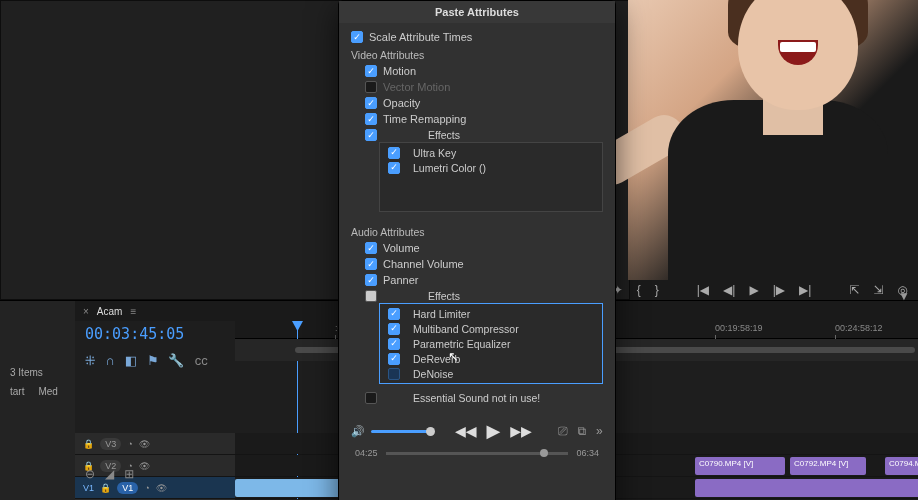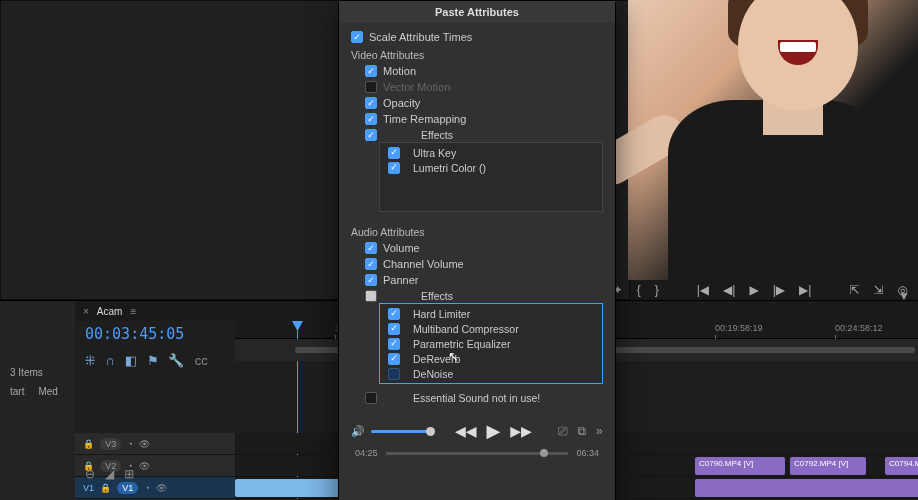--- a/index.html
+++ b/index.html
@@ -52,21 +52,21 @@
 .cb-row{display:flex;align-items:center;gap:6px;padding:2px 0;font-size:11px;color:#ccc}
 .cb-row.indent1{padding-left:14px}
 .cb-row.disabled{color:#666}
 .checkbox{width:12px;height:12px;background:#1a1a1a;border:1px solid #555;border-radius:2px;display:flex;align-items:center;justify-content:center;flex-shrink:0}
 .checkbox.checked{background:#4a9eff;border-color:#4a9eff}
 .checkbox.checked::after{content:"✓";color:#fff;font-size:9px;line-height:1}
 .checkbox.unchecked{background:#1a3555;border-color:#2a5585}
 .section-label{font-size:10.5px;color:#bbb;padding:4px 0 2px}
 .effects-box{margin-left:28px;border:1px solid #444;background:#2a2a2a;padding:2px 0;margin-top:-1px}
 .effects-box.selected{border:1px solid #4a9eff}
-.effects-header{display:flex;align-items:center;gap:2px;padding:2px 0;margin-left:14px}
+.effects-header{display:flex;align-items:center;gap:9px;padding:2px 0;margin-left:14px}
 .effects-header .checkbox{margin-left:0}
 .effects-header .lbl{margin-left:42px;font-size:10.5px;color:#ccc}
 .fx-row{display:flex;align-items:center;gap:13px;padding:1.5px 8px;font-size:10.5px;color:#ccc}
 .warn-row{display:flex;align-items:center;gap:8px;padding:4px 0;margin-left:14px;margin-top:4px;font-size:10.5px;color:#ccc}
 .cursor{position:absolute;font-size:13px;color:#fff}
 .media-ctrl{margin-top:8px;padding:4px 0}
 .media-top{display:flex;align-items:center;gap:6px;justify-content:center}
 .vol-icon{color:#ccc;font-size:11px}
 .vol-slider{width:60px;height:3px;background:#4a9eff;position:relative;border-radius:2px}
 .vol-slider::after{content:"";position:absolute;right:-4px;top:-3px;width:9px;height:9px;background:#ccc;border-radius:50%}

